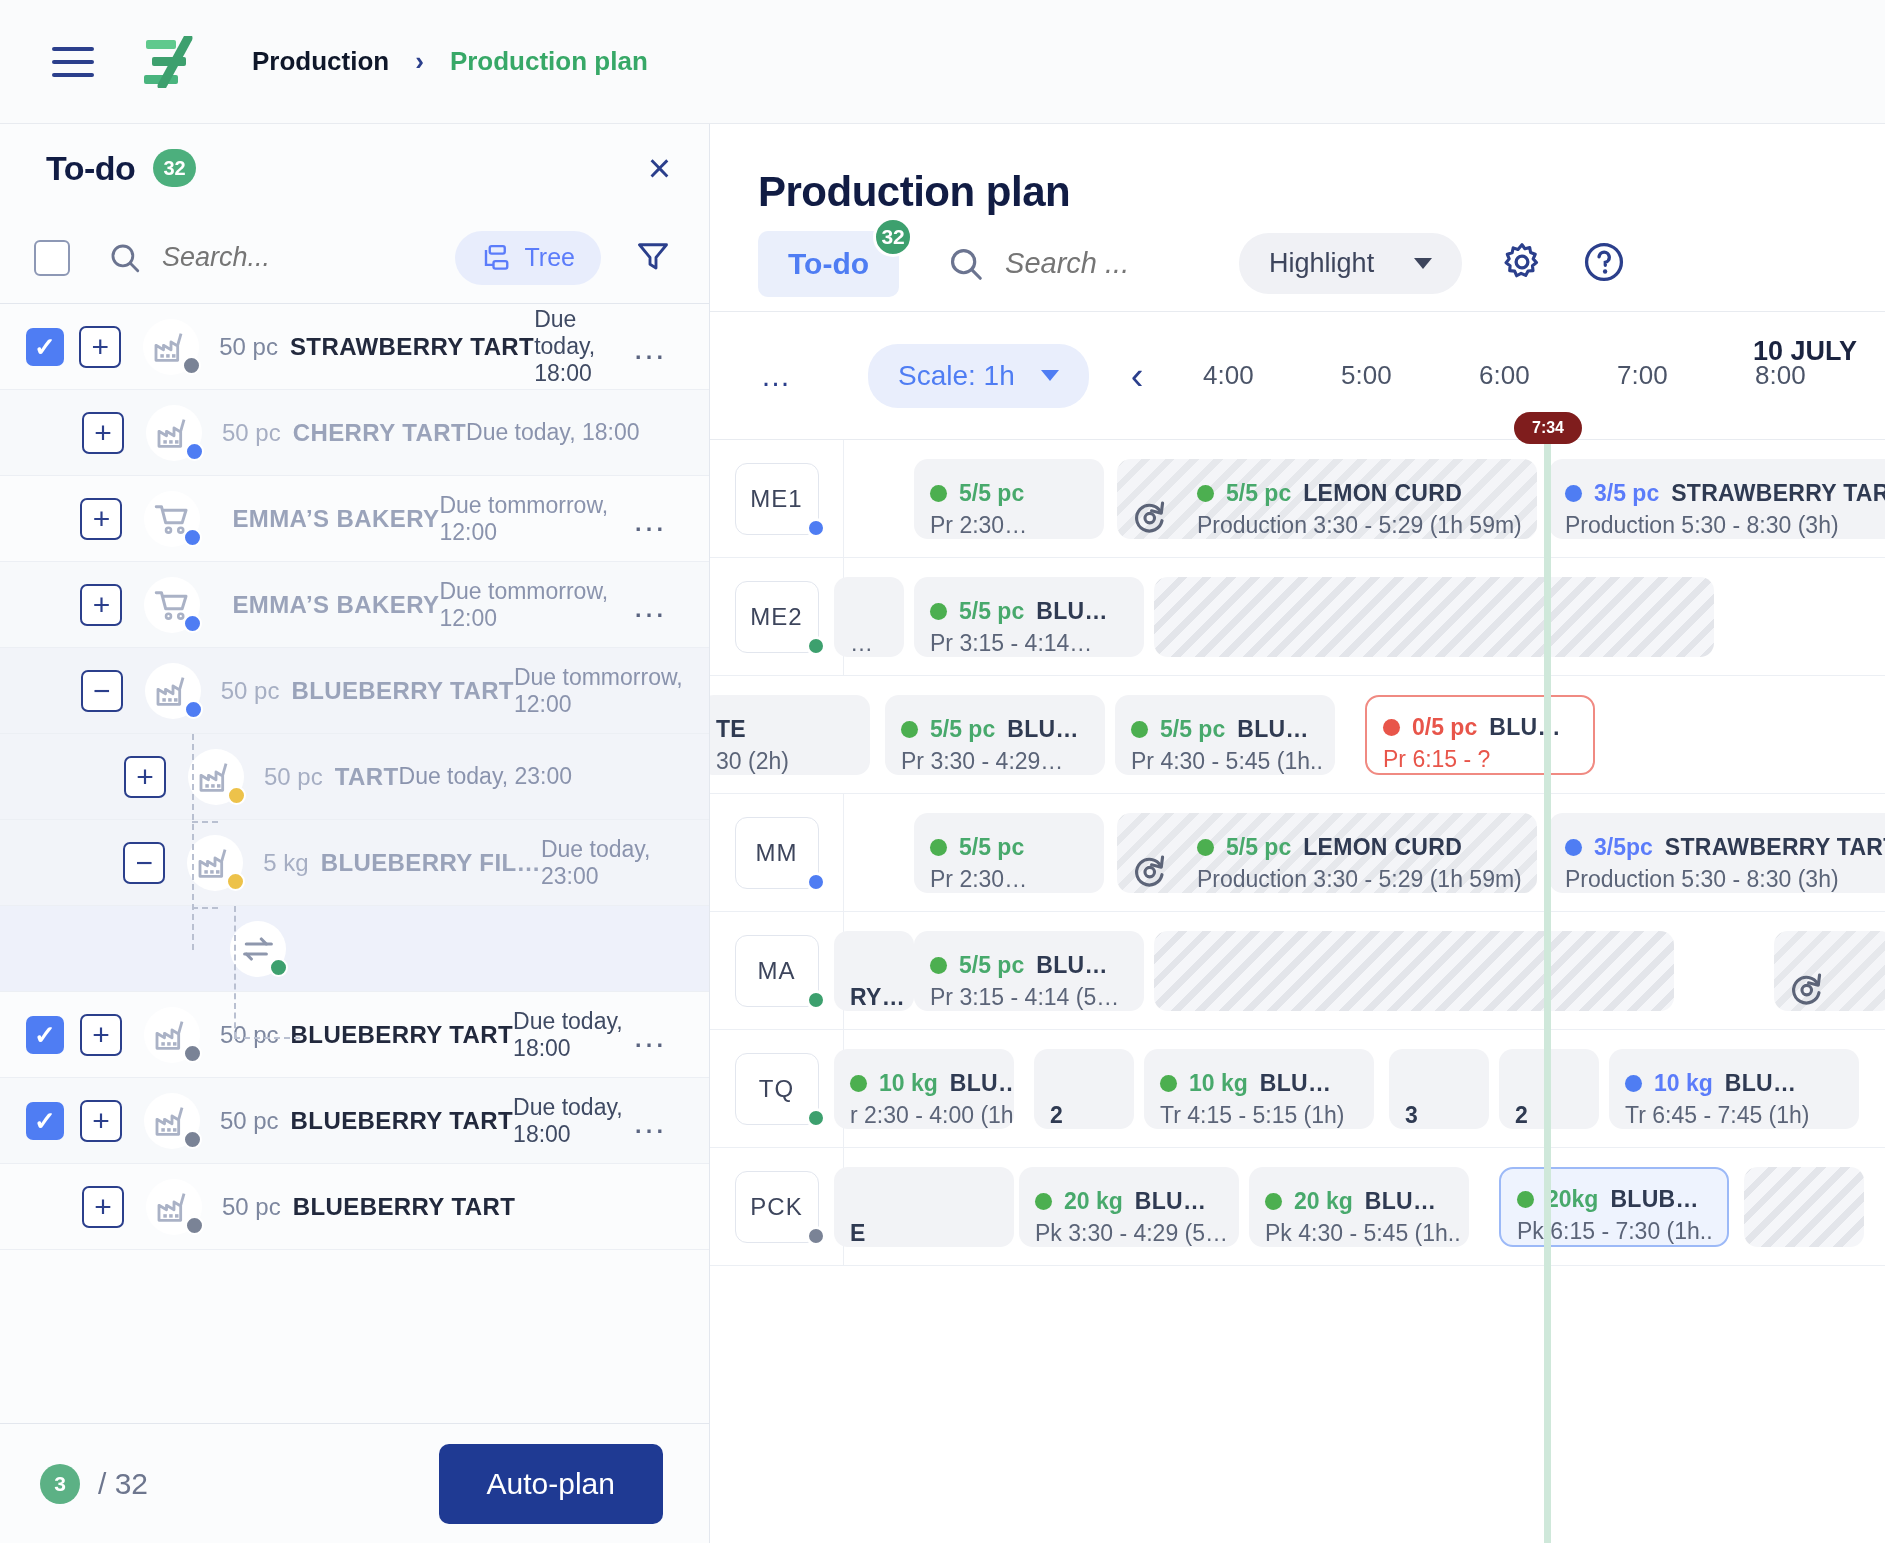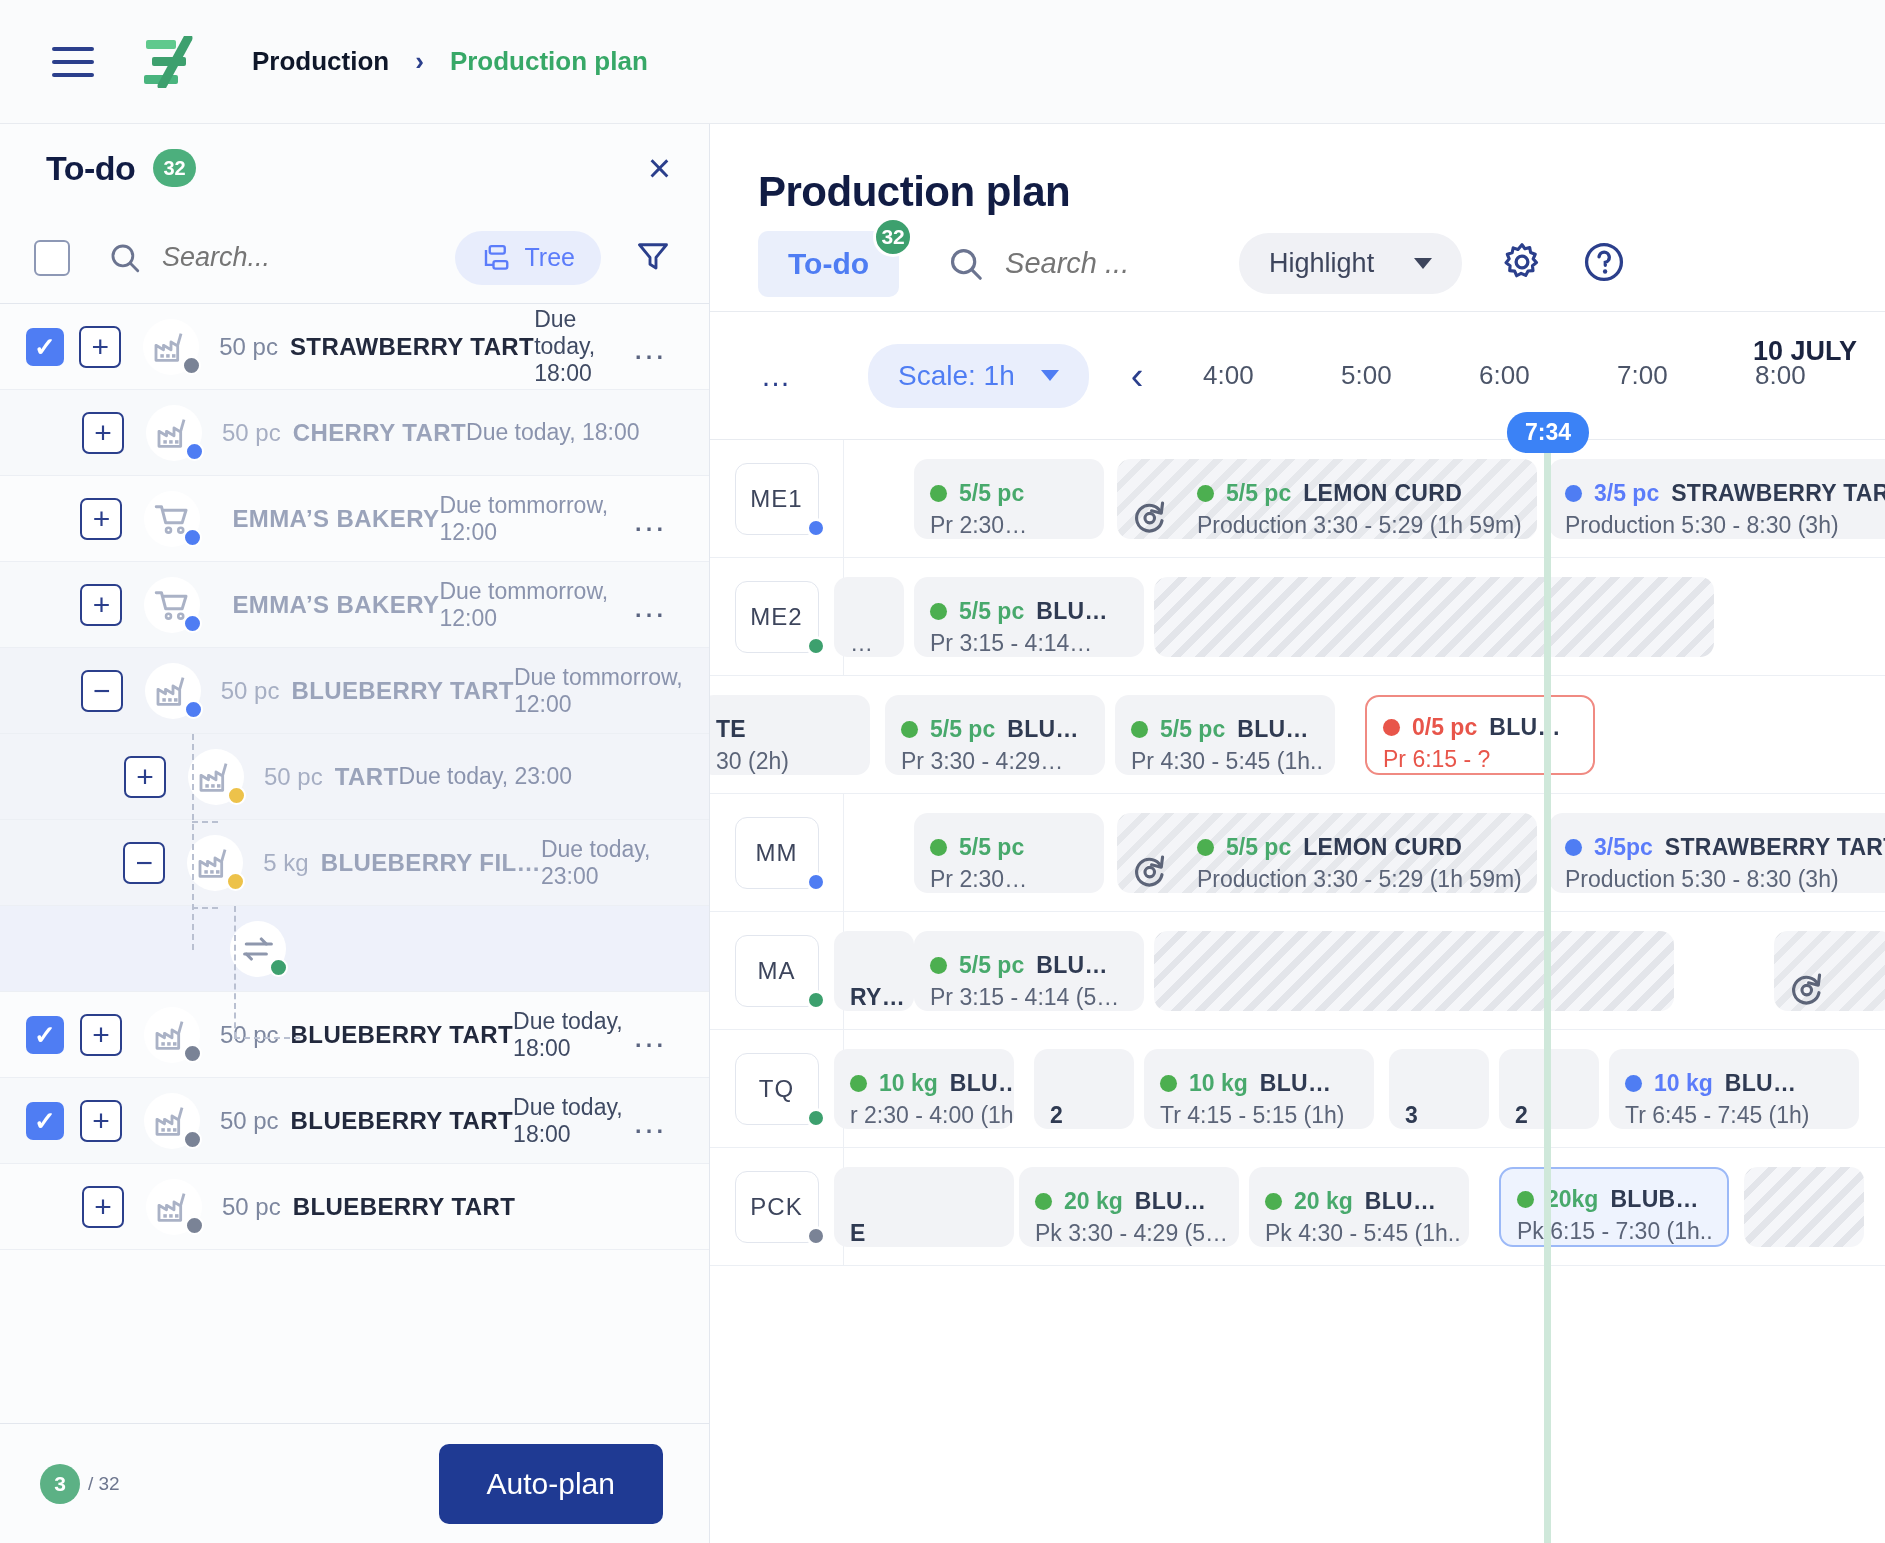--- a/index.html
+++ b/index.html
@@ -116,21 +116,21 @@
 
   .sb-foot {
     height: 120px; flex: 0 0 120px;
     display: flex; align-items: center; padding: 0 46px 0 40px;
     border-top: 1px solid #e3e7ee; background: #fbfcfd;
   }
   .cnt-badge {
     width: 40px; height: 40px; border-radius: 20px; background: #5cb185; color: #fff;
     display: flex; align-items: center; justify-content: center; font-size: 21px; font-weight: bold;
   }
-  .cnt-total { margin-left: 8px; font-size: 19px; color: #6d768e; }
+  .cnt-total { margin-left: 18px; font-size: 30px; color: #6d768e; }
   .autoplan {
     margin-left: auto; background: #1f3a93; color: #fff; border: none;
     border-radius: 10px; padding: 23px 48px; font-size: 30px; cursor: pointer;
     font-family: "Liberation Sans", sans-serif;
   }
 
   
   .main { flex: 1; display: flex; flex-direction: column; min-width: 0; background: #fff; }
   .main-head { padding: 44px 0 0 48px; }
   .main-title { font-size: 42px; font-weight: bold; color: #111c44; letter-spacing: -0.5px; }
@@ -204,21 +204,21 @@
   .bdot { width: 17px; height: 17px; border-radius: 50%; flex: 0 0 17px; }
   .bqty { font-weight: bold; }
   .bqty.g { color: #48a96c; }
   .bqty.b { color: #5b7cfa; }
   .bqty.r { color: #e8554a; }
   .bname { font-weight: bold; color: #2f3a52; letter-spacing: 0.3px; }
   .blk-l2 { font-size: 23px; color: #5b6478; white-space: nowrap; }
   .blk-l2 .t-err { color: #e8554a; }
   .nowline { position: absolute; top: 0; bottom: 0; width: 7px; background: #cfe8da; }
   .nowchip {
-    position: absolute; background: #3b82f6; color: #fff; font-size: 23px; font-weight: bold;
+    position: absolute; background: #7f1d1d; color: #fff; font-size: 16px; font-weight: bold;
     border-radius: 20px; padding: 7px 18px; transform: translateX(-50%); z-index: 5;
   }
 </style>
 </head>
 <body>
 
 <div class="app">
 
   <div class="topbar">
     <div class="hamburger">

